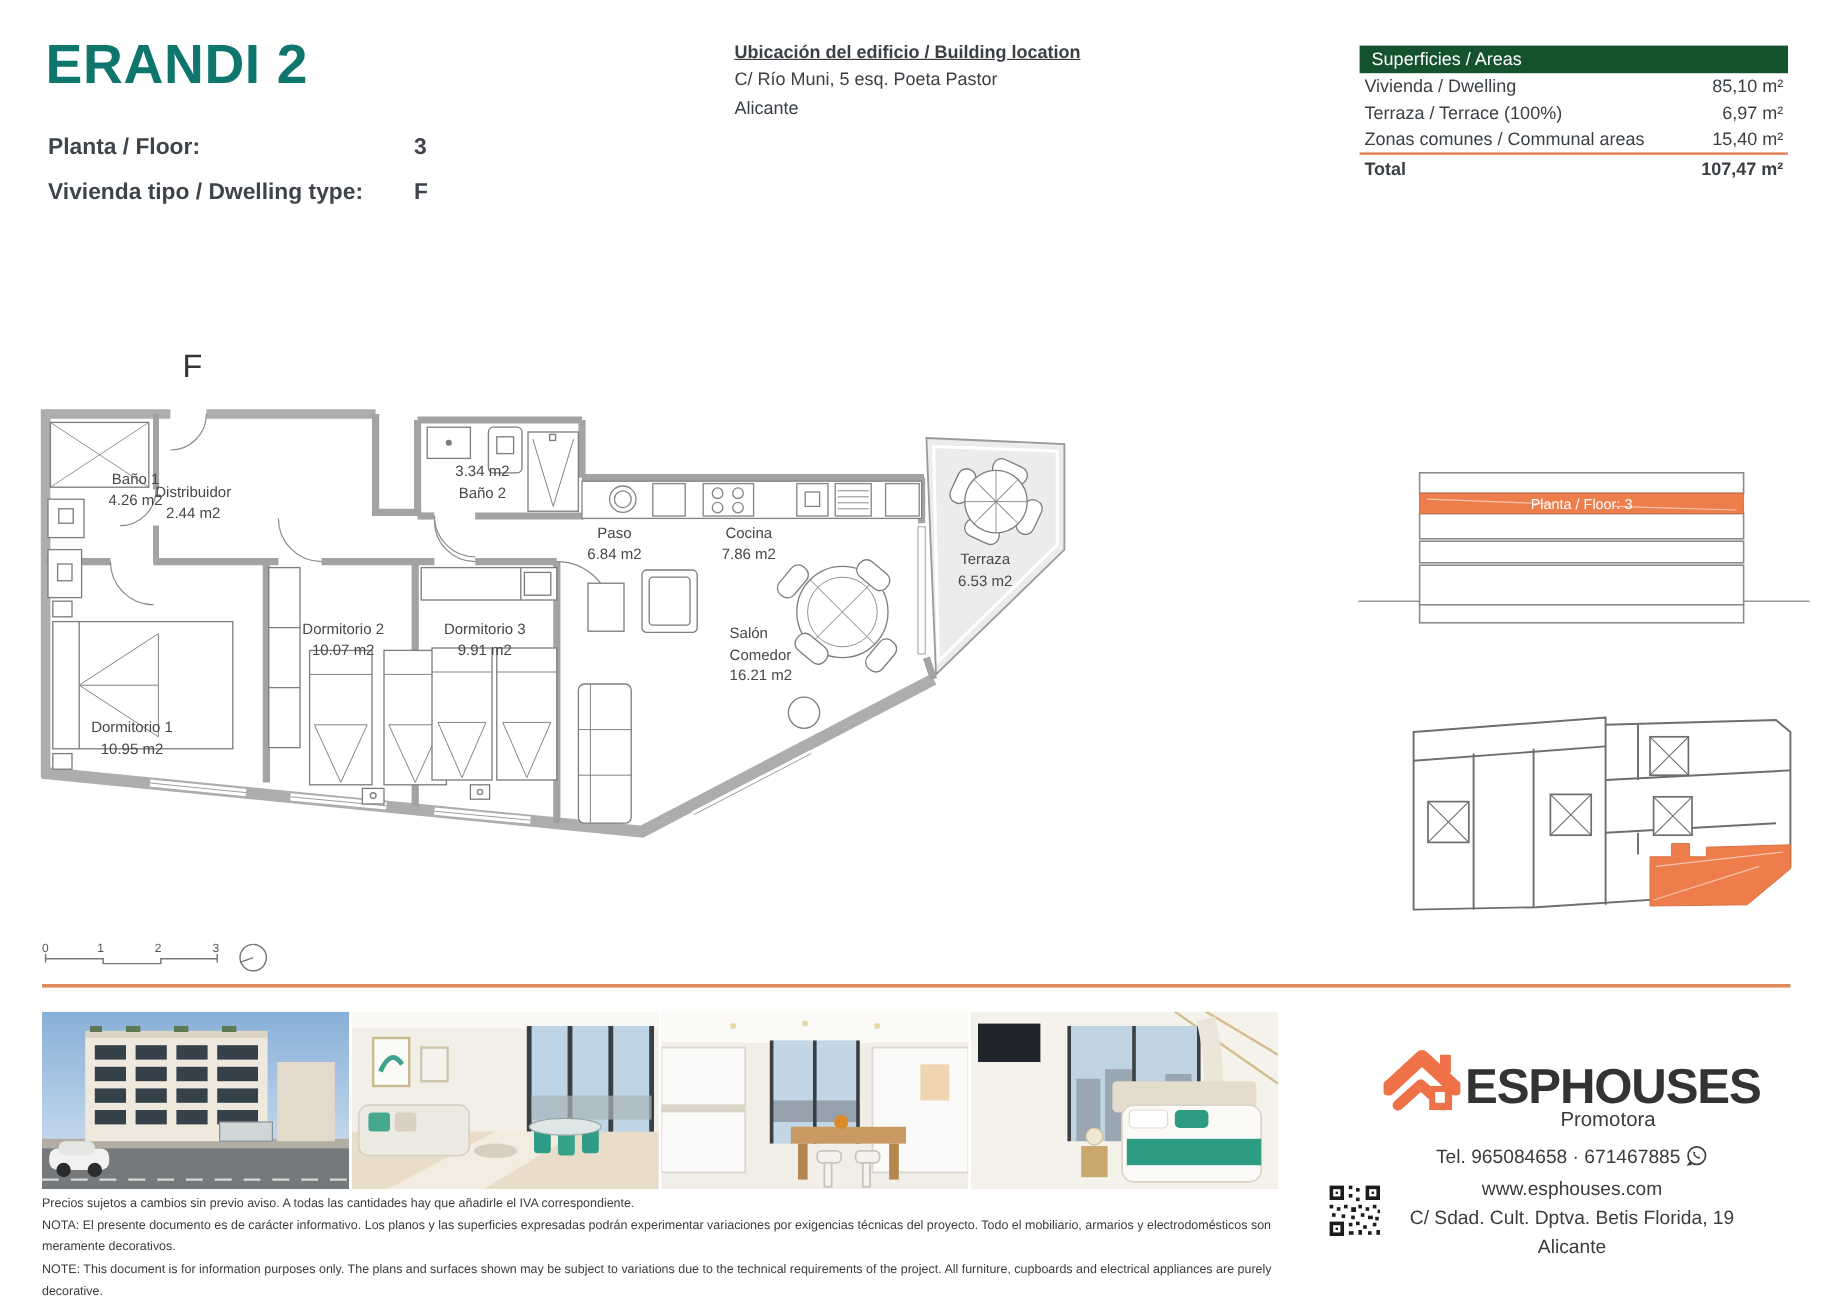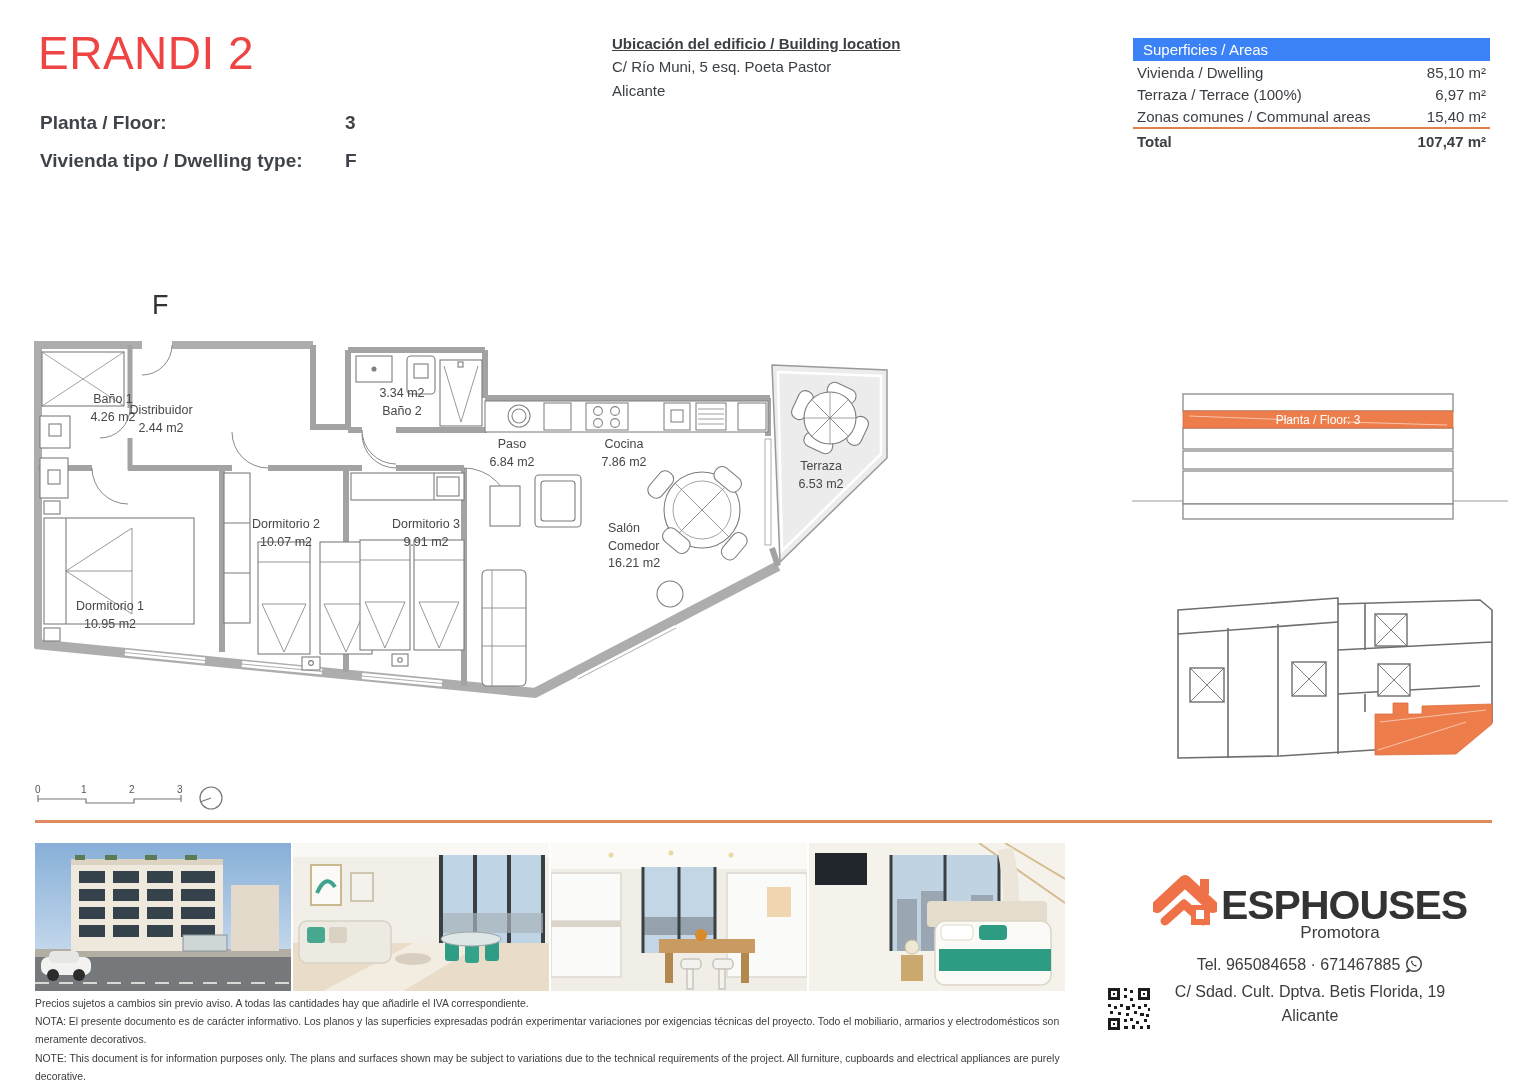--- a/index.html
+++ b/index.html
@@ -1,27 +1,27 @@
 <!DOCTYPE html>
 <html><head>
 <meta charset="utf-8">
 <style>
   html,body{margin:0;padding:0;background:#ffffff;}
   .page{position:relative;width:1527px;height:1080px;background:#fff;overflow:hidden;
         font-family:"Liberation Sans",sans-serif;color:#3a3f44;}
   
-  .title{position:absolute;left:38px;top:26px;font-size:46px;font-weight:400;
-         letter-spacing:.5px;color:#ef4444;}
+  .title{position:absolute;left:38px;top:26px;font-size:46px;font-weight:700;
+         letter-spacing:.5px;color:#0f766e;}
   .kv{position:absolute;left:40px;width:400px;font-size:19px;font-weight:700;color:#3e4449;}
   .kv .val{position:absolute;left:305px;top:0;}
   .loc{position:absolute;left:612px;top:32px;font-size:15px;color:#3a3f44;line-height:1.55;}
   .loc .loc-title{font-weight:700;text-decoration:underline;}
   
   .areas{position:absolute;left:1133px;top:38px;width:357px;font-size:15px;color:#3a3f44;}
-  .areas .hd{background:#3b82f6;color:#fff;padding:3px 10px;font-size:15px;}
+  .areas .hd{background:#14532d;color:#fff;padding:3px 10px;font-size:15px;}
   .areas .row{display:flex;justify-content:space-between;padding:2.5px 4px 2.5px 4px;}
   .areas .row.last{border-bottom:2px solid #E08050;}
   .areas .row.total{font-weight:700;padding-top:4px;}
   .areas .v{text-align:right;}
   
   .plan{position:absolute;left:30px;top:290px;width:890px;height:410px;}
   .plan svg{position:absolute;left:0;top:0;}
   .ftype{position:absolute;left:122px;top:0px;font-size:27px;color:#333;}
   .rlabel{position:absolute;font-size:12.5px;color:#474747;text-align:center;line-height:1.4;}
   .rlabel.la{text-align:left;}
@@ -281,21 +281,21 @@
         <div>16.21 m2</div>
     </div>
     <div class="rlabel" style="left:30px;top:308px;width:100px">
       <div>Dormitorio 1</div>
         <div>10.95 m2</div>
     </div>
     <div class="rlabel" style="left:203px;top:226px;width:106px">
       <div>Dormitorio 2</div>
         <div>10.07 m2</div>
     </div>
-    <div class="rlabel" style="left:343px;top:226px;width:106px">
+    <div class="rlabel" style="left:321px;top:226px;width:106px">
       <div>Dormitorio 3</div>
         <div>9.91 m2</div>
     </div>
   </div>
 
   <div class="scalebar">
     <svg width="220" height="34" viewBox="0 0 220 34">
       <g fill="#555" font-size="10">
         <text x="0" y="10">0</text>
         <text x="46" y="10">1</text>
@@ -514,20 +514,21 @@
     </div>
     <div class="tagline">Promotora</div>
     <div class="contact">
       <div>
         <span>Tel. 965084658 · 671467885</span><span class="wa"><svg width="18" height="18" viewBox="0 0 18 18">
               <circle cx="9" cy="9" r="7.3" fill="none" stroke="#3c3c3c" stroke-width="1.4"></circle>
               <path d="M3.5,14.5 L2,16.5 L4.8,15.9" fill="none" stroke="#3c3c3c" stroke-width="1.4"></path>
               <path d="M6.3,5.6 q-1,1.8 1.2,4.2 q2.2,2.4 4.2,1.6 l-.6-1.6 l-1.5.4 l-2.4-2.5 l.6-1.5 z" fill="#3c3c3c"></path>
             </svg></span>
       </div>
+      <div>www.esphouses.com</div>
       <div>C/ Sdad. Cult. Dptva. Betis Florida, 19</div>
       <div>Alicante</div>
     </div>
   </div>
 
   <div class="qr">
     <svg width="46" height="46" viewBox="0 0 46 46">
       <rect width="46" height="46" fill="#ffffff"></rect>
       <g fill="#1c1c1c">
         <rect x="2" y="2" width="12" height="12"></rect>

